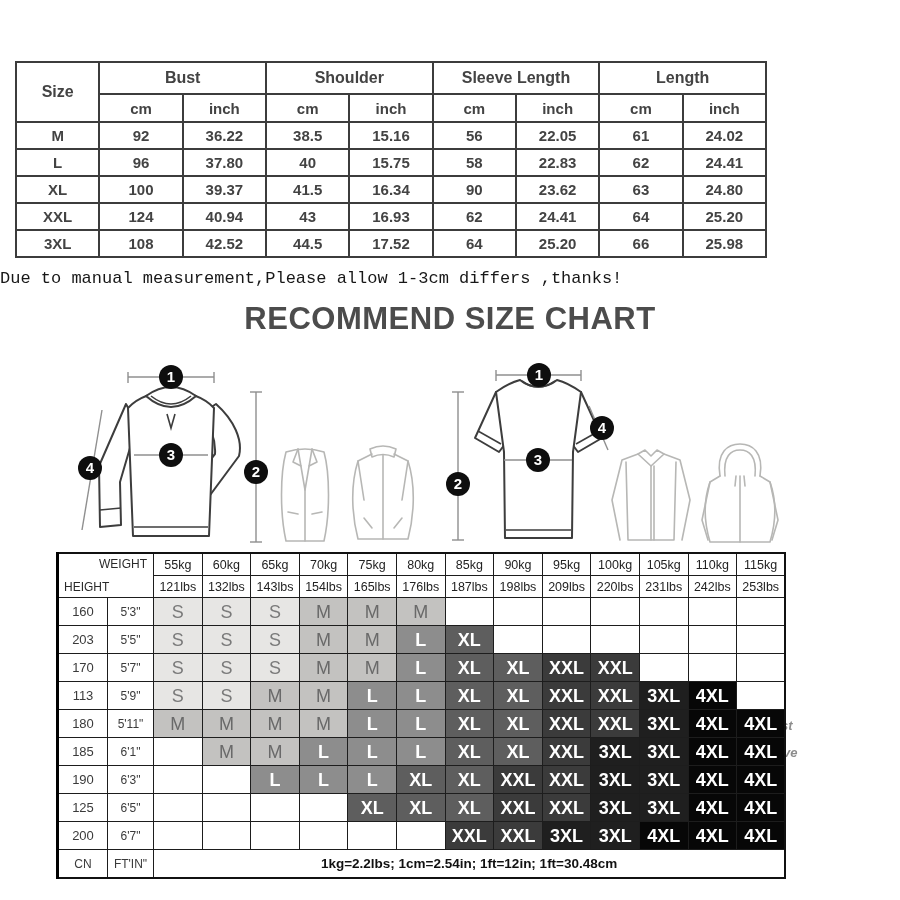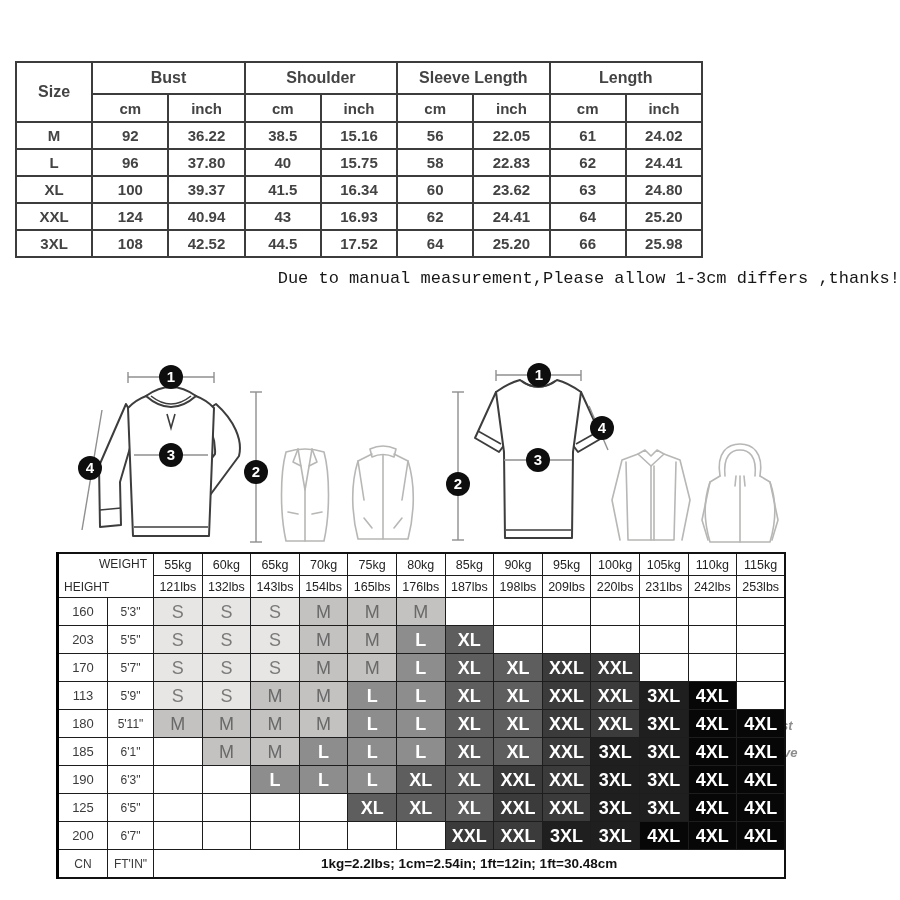--- a/index.html
+++ b/index.html
@@ -1,28 +1,28 @@
 <!DOCTYPE html>
 <html><head>
 <meta charset="utf-8">
 <style>
   html,body{margin:0;padding:0;background:#fff;}
   #page{position:relative;width:900px;height:900px;background:#ffffff;overflow:hidden;
         font-family:"Liberation Sans","DejaVu Sans",sans-serif;}
 
   
-  #size-table{position:absolute;left:15px;top:61px;width:688px;border-collapse:collapse;table-layout:fixed;}
+  #size-table{position:absolute;left:15px;top:61px;width:752px;border-collapse:collapse;table-layout:fixed;}
   #size-table th,#size-table td{border:2px solid #3c3c3c;text-align:center;color:#434343;
         font-weight:bold;padding:0;background:#fff;}
   #size-table thead tr.group-row th{height:30px;font-size:16px;}
   #size-table thead tr.unit-row th{height:26px;font-size:15px;}
   #size-table tbody td{height:25px;font-size:15px;}
 
   
-  #note{position:absolute;left:0;top:269px;width:100%;text-align:right;
+  #note{position:absolute;left:0;top:269px;width:100%;text-align:left;
         font-family:"Liberation Mono","DejaVu Sans Mono",monospace;
         font-size:17px;color:#171717;}
   #heading{position:absolute;left:0;top:301px;width:100%;text-align:center;
         font-size:31px;font-weight:bold;color:#4c4c4c;letter-spacing:0.5px;}
 
   
   #diagrams{position:absolute;left:0;top:350px;width:900px;height:200px;}
   #diagrams svg{position:absolute;}
   .garment{stroke:#3d3d3d;stroke-width:2;fill:#ffffff;stroke-linejoin:round;}
   .garment-line{stroke:#3d3d3d;stroke-width:1.6;fill:none;}
@@ -103,21 +103,21 @@
           <td>22.83</td>
           <td>62</td>
           <td>24.41</td>
         </tr>
         <tr>
           <td>XL</td>
           <td>100</td>
           <td>39.37</td>
           <td>41.5</td>
           <td>16.34</td>
-          <td>60</td>
+          <td>90</td>
           <td>23.62</td>
           <td>63</td>
           <td>24.80</td>
         </tr>
         <tr>
           <td>XXL</td>
           <td>124</td>
           <td>40.94</td>
           <td>43</td>
           <td>16.93</td>
@@ -134,20 +134,21 @@
           <td>17.52</td>
           <td>64</td>
           <td>25.20</td>
           <td>66</td>
           <td>25.98</td>
         </tr>
       </tbody>
   </table>
 
   <div id="note">Due to manual measurement,Please allow 1-3cm differs ,thanks!</div>
+  <div id="heading">RECOMMEND SIZE CHART</div>
 
   <div id="diagrams">
 
     <svg style="left:66px;top:12px;" width="210" height="190" viewBox="0 0 210 190">
       <path class="garment" d="M60,42 L33,104 L34,165 L55,163 L54,120 L71,62 Z"></path>
       <line class="garment-line" x1="34" y1="148" x2="55" y2="146"></line>
       <path class="garment" d="M150,42 C168,58 177,78 173,94 L133,148 L116,133 L149,92 C150,76 143,62 135,52 Z"></path>
       <line class="garment-line" x1="136" y1="141" x2="120" y2="127"></line>
       <path class="garment" d="M62,46 C75,32 95,30 105,30 C115,30 135,32 148,46 L143,174 L67,174 Z"></path>
       <line class="garment-line" x1="68" y1="165" x2="142" y2="165"></line>

